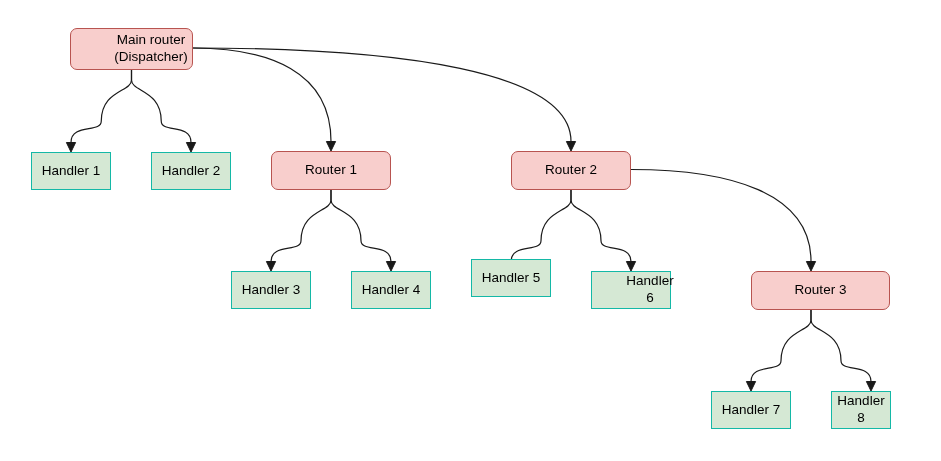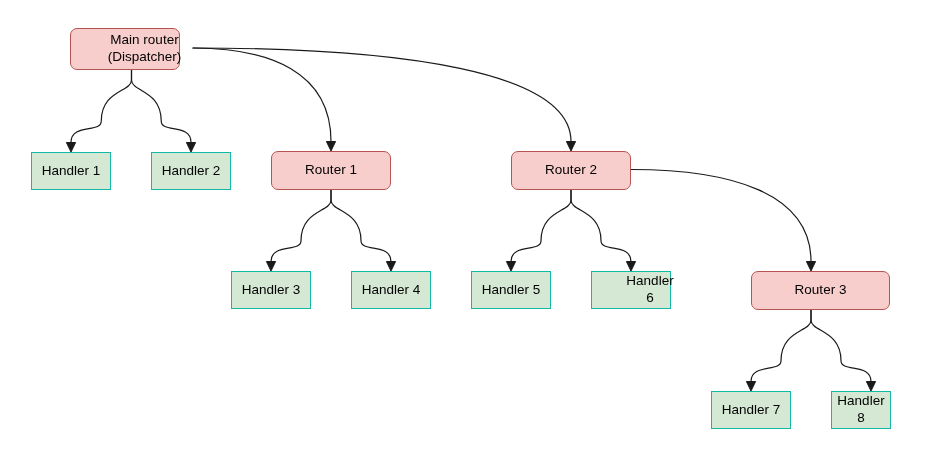--- a/index.html
+++ b/index.html
@@ -106,21 +106,21 @@
       <g>
         <path d="M 811 310 L 811 320 C 811 332, 781 330, 781 360.75 C 781 372.75, 751 362.75, 751 381.5" class="edge-path"></path>
         <polygon points="751,391 746.4,381.5 755.6,381.5" class="edge-head"></polygon>
       </g>
       <g>
         <path d="M 811 310 L 811 320 C 811 332, 841 330, 841 360.75 C 841 372.75, 871 362.75, 871 381.5" class="edge-path"></path>
         <polygon points="871,391 866.4,381.5 875.6,381.5" class="edge-head"></polygon>
       </g>
     </svg>
 
-  <div class="node node-router" style="left:70px; top:28px; width:110px; height:42px;padding-left:39px;">
+  <div class="node node-router" style="left:70px; top:28px; width:123px; height:42px;padding-left:39px;">
     <span>Main router
 (Dispatcher)</span>
   </div>
 
   <div class="node node-handler" style="left:31px; top:152px; width:80px; height:38px;">
     <span>Handler 1</span>
   </div>
 
   <div class="node node-handler" style="left:151px; top:152px; width:80px; height:38px;">
     <span>Handler 2</span>
@@ -135,21 +135,21 @@
   </div>
 
   <div class="node node-handler" style="left:231px; top:271px; width:80px; height:38px;">
     <span>Handler 3</span>
   </div>
 
   <div class="node node-handler" style="left:351px; top:271px; width:80px; height:38px;">
     <span>Handler 4</span>
   </div>
 
-  <div class="node node-handler" style="left:471px; top:271px; width:80px; height:38px;">
+  <div class="node node-handler" style="left:471px; top:259px; width:80px; height:38px;">
     <span>Handler 5</span>
   </div>
 
   <div class="node node-handler" style="left:591px; top:271px; width:80px; height:38px;padding-left:38px;">
     <span>Handler 6</span>
   </div>
 
   <div class="node node-router" style="left:751px; top:271px; width:139px; height:39px;">
     <span>Router 3</span>
   </div>

